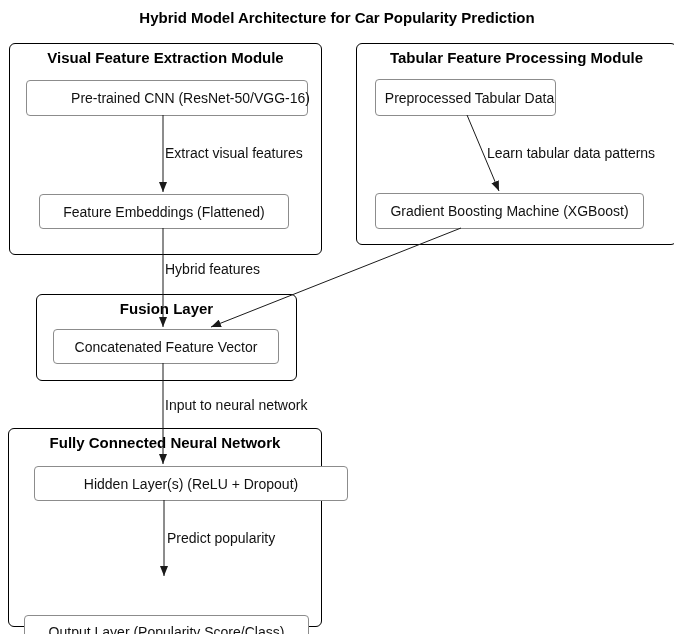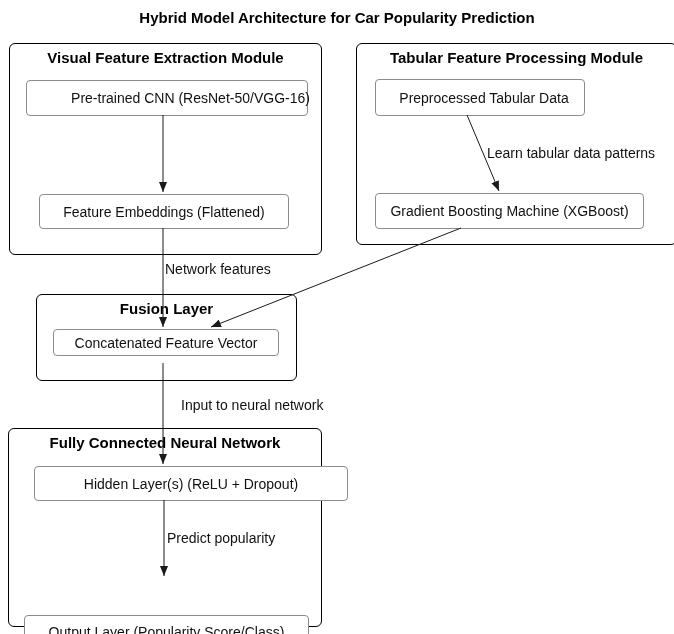--- a/index.html
+++ b/index.html
@@ -68,27 +68,27 @@
   <div class="diagram-title">Hybrid Model Architecture for Car Popularity Prediction</div>
 
   <div class="cluster" style="left:9px; top:43px; width:313px; height:212px;">
     <div class="cluster-title">Visual Feature Extraction Module</div>
     <div class="node" style="left:16px; top:36px; width:282px; height:36px;padding-left:47px;">Pre-trained CNN (ResNet-50/VGG-16)</div>
     <div class="node" style="left:29px; top:150px; width:250px; height:35px;">Feature Embeddings (Flattened)</div>
   </div>
 
   <div class="cluster" style="left:356px; top:43px; width:321px; height:202px;">
     <div class="cluster-title">Tabular Feature Processing Module</div>
-    <div class="node" style="left:18px; top:35px; width:210px; height:37px;padding-left:8px;">Preprocessed Tabular Data</div>
+    <div class="node" style="left:18px; top:35px; width:181px; height:37px;padding-left:8px;">Preprocessed Tabular Data</div>
     <div class="node" style="left:18px; top:149px; width:269px; height:36px;">Gradient Boosting Machine (XGBoost)</div>
   </div>
 
   <div class="cluster" style="left:36px; top:294px; width:261px; height:87px;">
     <div class="cluster-title">Fusion Layer</div>
-    <div class="node" style="left:16px; top:34px; width:226px; height:27px;">Concatenated Feature Vector</div>
+    <div class="node" style="left:16px; top:34px; width:226px; height:35px;">Concatenated Feature Vector</div>
   </div>
 
   <div class="cluster" style="left:8px; top:428px; width:314px; height:199px;">
     <div class="cluster-title">Fully Connected Neural Network</div>
     <div class="node" style="left:25px; top:37px; width:314px; height:35px;">Hidden Layer(s) (ReLU + Dropout)</div>
     <div class="node" style="left:15px; top:150px; width:285px; height:34px;margin-top:36px;">Output Layer (Popularity Score/Class)</div>
   </div>
 
   <svg class="edge-layer" width="674" height="634">
     <defs>
@@ -97,18 +97,19 @@
       </marker>
     </defs>
     <path d="M163,115 L163,192" stroke="#1a1a1a" stroke-width="1" fill="none" marker-end="url(#arrow)"></path>
     <path d="M163,228 L163,327" stroke="#1a1a1a" stroke-width="1" fill="none" marker-end="url(#arrow)"></path>
     <path d="M467,115 L499,191" stroke="#1a1a1a" stroke-width="1" fill="none" marker-end="url(#arrow)"></path>
     <path d="M461,228 L211,327" stroke="#1a1a1a" stroke-width="1" fill="none" marker-end="url(#arrow)"></path>
     <path d="M163,363 L163,464" stroke="#1a1a1a" stroke-width="1" fill="none" marker-end="url(#arrow)"></path>
     <path d="M164,500 L164,576" stroke="#1a1a1a" stroke-width="1" fill="none" marker-end="url(#arrow)"></path>
   </svg>
 
+  <div class="edge-label" style="left:165px; top:146px;">Extract visual features</div>
   <div class="edge-label" style="left:487px; top:146px;">Learn tabular data patterns</div>
-  <div class="edge-label" style="left:165px; top:262px;">Network features</div>
-  <div class="edge-label" style="left:165px; top:398px;margin-left:16px;">Input to neural network</div>
+  <div class="edge-label" style="left:165px; top:262px;">Hybrid features</div>
+  <div class="edge-label" style="left:165px; top:398px;">Input to neural network</div>
   <div class="edge-label" style="left:167px; top:531px;">Predict popularity</div>
 
 </div>
 
 </body></html>

